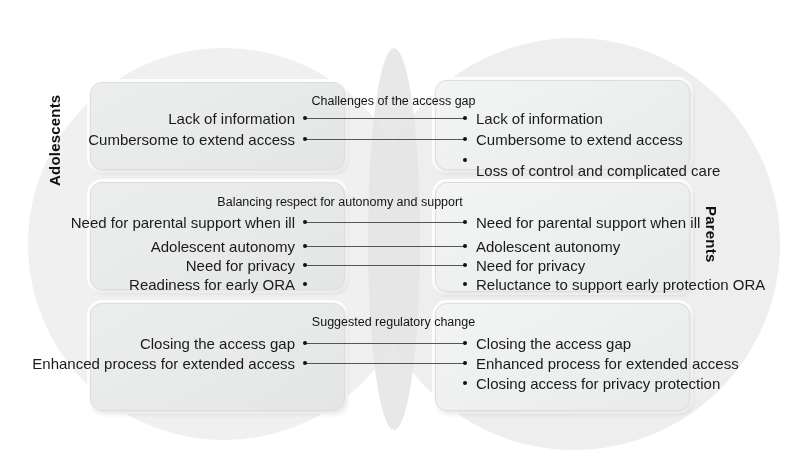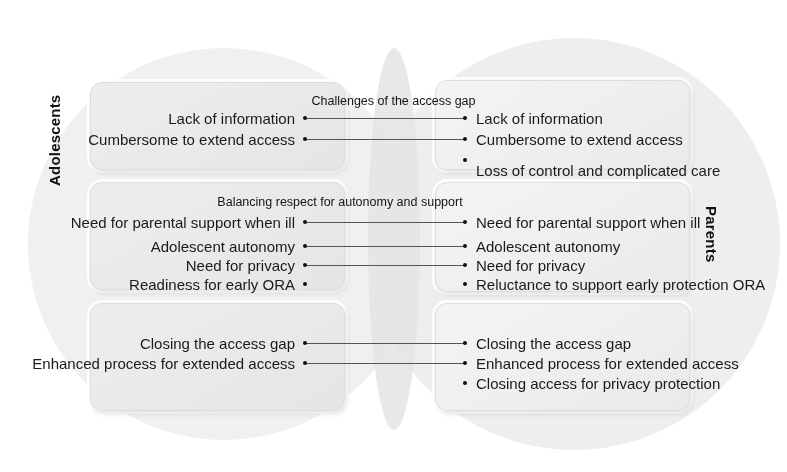--- a/index.html
+++ b/index.html
@@ -144,20 +144,21 @@
 
   <div class="panel" id="panel-L1"></div>
   <div class="panel right" id="panel-R1"></div>
   <div class="panel" id="panel-L2"></div>
   <div class="panel right" id="panel-R2"></div>
   <div class="panel" id="panel-L3"></div>
   <div class="panel right" id="panel-R3"></div>
 
   <div class="section-title" id="title-1">Challenges of the access gap</div>
   <div class="section-title" id="title-2">Balancing respect for autonomy and support</div>
+  <div class="section-title" id="title-3">Suggested regulatory change</div>
 
   <div class="item left" style="top:112px">Lack of information</div>
   <div class="item left" style="top:133px">Cumbersome to extend access</div>
   <div class="item right" style="top:112px">Lack of information</div>
   <div class="item right" style="top:133px">Cumbersome to extend access</div>
   <div class="item right" style="top:164px">Loss of control and complicated care</div>
   <div class="bullet left" style="top:116px"></div>
   <div class="bullet left" style="top:137px"></div>
   <div class="bullet right" style="top:116px"></div>
   <div class="bullet right" style="top:137px"></div>

